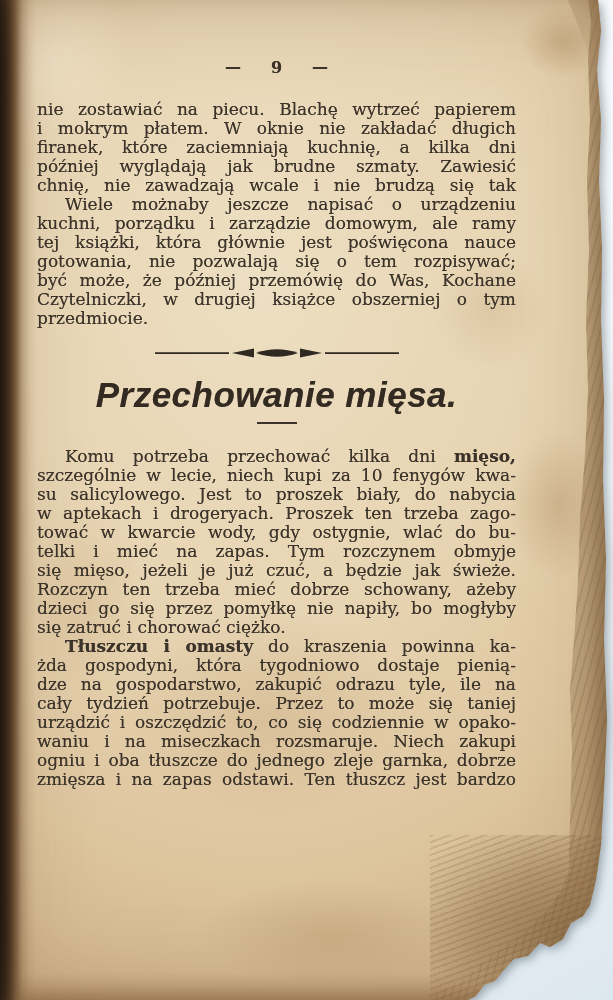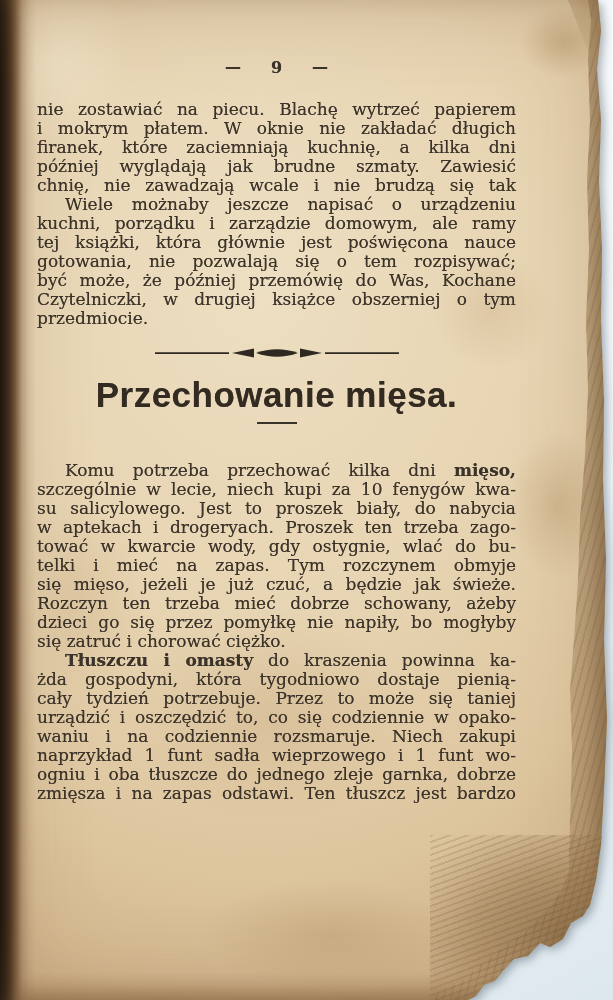--- a/index.html
+++ b/index.html
@@ -37,23 +37,23 @@
   .content{position:absolute;left:37px;top:58px;width:479px;color:#3b332a;
         font-size:17px;line-height:19px;text-shadow:0 0 0.5px rgba(59,51,42,0.65);}
   .page-header{display:flex;justify-content:center;align-items:center;gap:30px;
         font-weight:bold;font-size:16px;line-height:19px;margin-bottom:23px;}
   .line{text-align:justify;text-align-last:justify;}
   .line.last{text-align-last:left;}
   .para.indent .line:first-child{text-indent:28px;}
   .divider{text-align:center;margin-top:18px;height:14px;line-height:0;}
   .heading{margin-top:14px;font-family:"Liberation Sans","DejaVu Sans",sans-serif;
         font-weight:700;font-size:35px;line-height:42px;letter-spacing:0.5px;
-        text-align:center;color:#332b22;text-shadow:0 0 0.6px rgba(51,43,34,0.6);}
+        text-align:center;color:#332b22;text-shadow:0 0 0.6px rgba(51,43,34,0.6);font-style:italic;}
   .heading-rule{width:40px;height:2px;background:#3a332b;margin:6px auto 0;}
-  .heading-rule + .para{margin-top:37px;}
+  .heading-rule + .para{margin-top:23px;}
   b{font-weight:bold;}
 </style>
 </head>
 <body>
 
 <div class="scan">
   <div class="page-wrap">
     <div class="page">
       <div class="stain s1"></div>
       <div class="stain s2"></div>
@@ -110,24 +110,24 @@
               <div class="line">tować w kwarcie wody, gdy ostygnie, wlać do bu-</div>
               <div class="line">telki i mieć na zapas. Tym rozczynem obmyje</div>
               <div class="line">się mięso, jeżeli je już czuć, a będzie jak świeże.</div>
               <div class="line">Rozczyn ten trzeba mieć dobrze schowany, ażeby</div>
               <div class="line">dzieci go się przez pomyłkę nie napiły, bo mogłyby</div>
               <div class="line last">się zatruć i chorować ciężko.</div>
             </div>
             <div class="para indent">
               <div class="line"><b>Tłuszczu i omasty</b> do kraszenia powinna ka-</div>
               <div class="line">żda gospodyni, która tygodniowo dostaje pienią-</div>
+              <div class="line">dze na gospodarstwo, zakupić odrazu tyle, ile na</div>
               <div class="line">cały tydzień potrzebuje. Przez to może się taniej</div>
               <div class="line">urządzić i oszczędzić to, co się codziennie w opako-</div>
-              <div class="line">waniu i na codziennie rozsmaruje. Niech zakupi</div>
-              <div class="line">naprzykład 1 funt sadła wieprzowego i 1 funt wo-</div>
+              <div class="line">waniu i na miseczkach rozsmaruje. Niech zakupi</div>
               <div class="line">ogniu i oba tłuszcze do jednego zleje garnka, dobrze</div>
               <div class="line">zmięsza i na zapas odstawi. Ten tłuszcz jest bardzo</div>
             </div>
           </div>
       </div>
     </div>
   </div>
 </div>
 
 </body></html>

